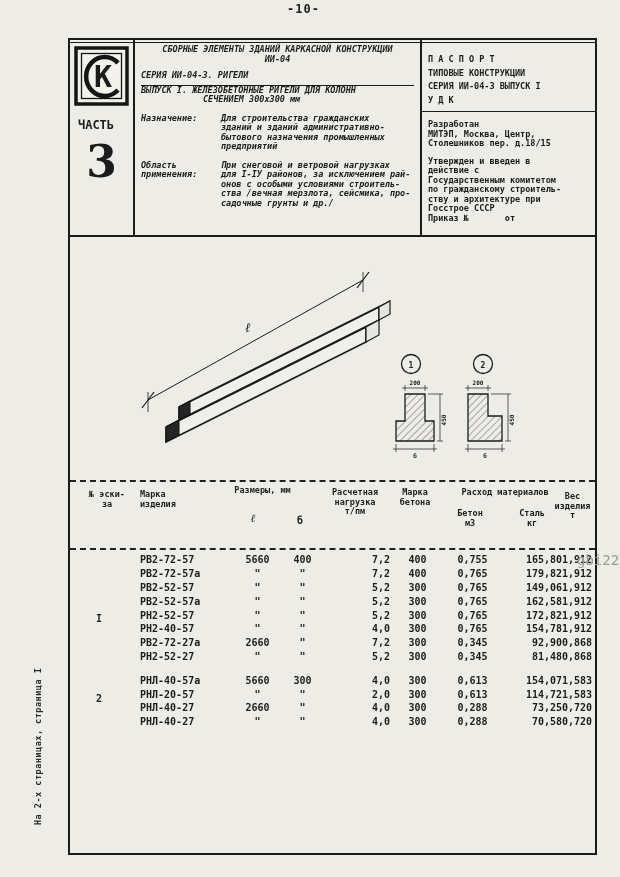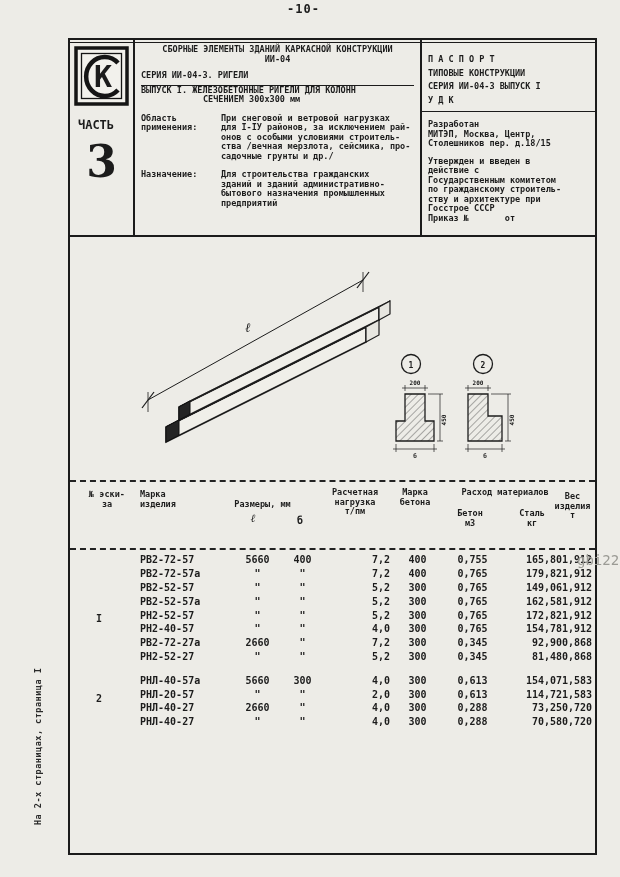--- a/index.html
+++ b/index.html
@@ -22,21 +22,21 @@
   #watermark{position:absolute;left:577px;top:552px;font-size:14px;color:#9b9b95;z-index:5;}
   
   #frame{
     position:absolute;left:68px;top:38px;width:525px;height:813px;
     border:2px solid #1b1b1b;background:#edece7;
   }
   .top-inner-line{position:absolute;left:0;right:0;top:2px;border-top:1.5px solid #1b1b1b;}
   
   #header{position:absolute;left:0;top:0;width:100%;height:195px;border-bottom:2px solid #1b1b1b;display:flex;}
   #h-left{width:63px;border-right:2px solid #1b1b1b;position:relative;}
-  #h-center{width:287px;border-right:2px solid #1b1b1b;padding:5px 6px 0 6px;box-sizing:border-box;font-size:8.5px;font-weight:bold;line-height:9.5px;}
+  #h-center{width:287px;border-right:2px solid #1b1b1b;padding:5px 6px 0 6px;box-sizing:border-box;font-size:8.5px;font-weight:bold;line-height:9.5px;font-style:italic;}
   #h-right{flex:1;font-size:8.5px;font-weight:bold;line-height:9.5px;}
   #logo-box{position:absolute;left:4px;top:6px;}
   #part-label{position:absolute;left:0;width:52px;top:78px;text-align:center;font-size:12px;font-weight:bold;}
   #part-number{position:absolute;left:0;width:63px;top:98px;text-align:center;font-size:44px;font-weight:bold;font-family:"DejaVu Serif","Liberation Serif",serif;line-height:48px;}
   .h-block-a{border-bottom:1.5px solid #1b1b1b;padding-bottom:4px;}
   .t-center{text-align:center;}
   .series-line{text-align:left;margin-top:7px;}
   .issue{}
   .issue-ind{padding-left:62px;}
   .kv{display:flex;margin-top:9px;}
@@ -97,34 +97,34 @@
       <div class="h-block-a">
         <div class="t-center">СБОРНЫЕ ЭЛЕМЕНТЫ ЗДАНИЙ КАРКАСНОЙ КОНСТРУКЦИИ</div>
         <div class="t-center">ИИ-04</div>
         <div class="series-line">СЕРИЯ ИИ-04-3. РИГЕЛИ</div>
       </div>
       <div class="issue">
         <div>ВЫПУСК I.  ЖЕЛЕЗОБЕТОННЫЕ РИГЕЛИ ДЛЯ КОЛОНН</div>
         <div class="issue-ind">СЕЧЕНИЕМ 300х300 мм</div>
       </div>
       <div class="kv">
+        <div class="kv-label">Назначение:</div>
+        <div class="kv-text pre">Для строительства гражданских
+зданий и зданий административно-
+бытового назначения промышленных
+предприятий</div>
+      </div>
+      <div class="kv">
         <div class="kv-label pre">Область
 применения:</div>
         <div class="kv-text pre">При снеговой и ветровой нагрузках
 для I-IУ районов, за исключением рай-
 онов с особыми условиями строитель-
 ства /вечная мерзлота, сейсмика, про-
 садочные грунты и др./</div>
-      </div>
-      <div class="kv">
-        <div class="kv-label">Назначение:</div>
-        <div class="kv-text pre">Для строительства гражданских
-зданий и зданий административно-
-бытового назначения промышленных
-предприятий</div>
       </div>
     </div>
 
     <div id="h-right">
       <div id="passport-box">
         <div>П А С П О Р Т</div>
         <div>ТИПОВЫЕ КОНСТРУКЦИИ</div>
         <div>СЕРИЯ ИИ-04-3 ВЫПУСК I</div>
         <div>У Д К</div>
       </div>
@@ -211,21 +211,21 @@
   </svg>
 
   <div id="table">
     <div id="table-head">
       <div class="th" style="left:12px;top:8px;width:50px;">
         <div>№ эски-</div>
         <div>за</div>
       </div>
       <div class="th pre" style="left:70px;top:8px;width:70px;text-align:left;">Марка
 изделия</div>
-      <div class="th" style="left:140px;top:4px;width:105px;margin-top:14px;">Размеры, мм</div>
+      <div class="th" style="left:140px;top:4px;width:105px;">Размеры, мм</div>
       <div class="th ltext" style="left:168px;top:32px;width:30px;font-size:11px;">ℓ</div>
       <div class="th" style="left:215px;top:34px;width:30px;font-size:10px;">б</div>
       <div class="th pre" style="left:252px;top:6px;width:66px;">Расчетная
 нагрузка
 т/пм</div>
       <div class="th pre" style="left:317px;top:6px;width:56px;">Марка
 бетона</div>
       <div class="th" style="left:370px;top:6px;width:130px;">Расход материалов</div>
       <div class="th pre" style="left:372px;top:27px;width:56px;">Бетон
 м3</div>

